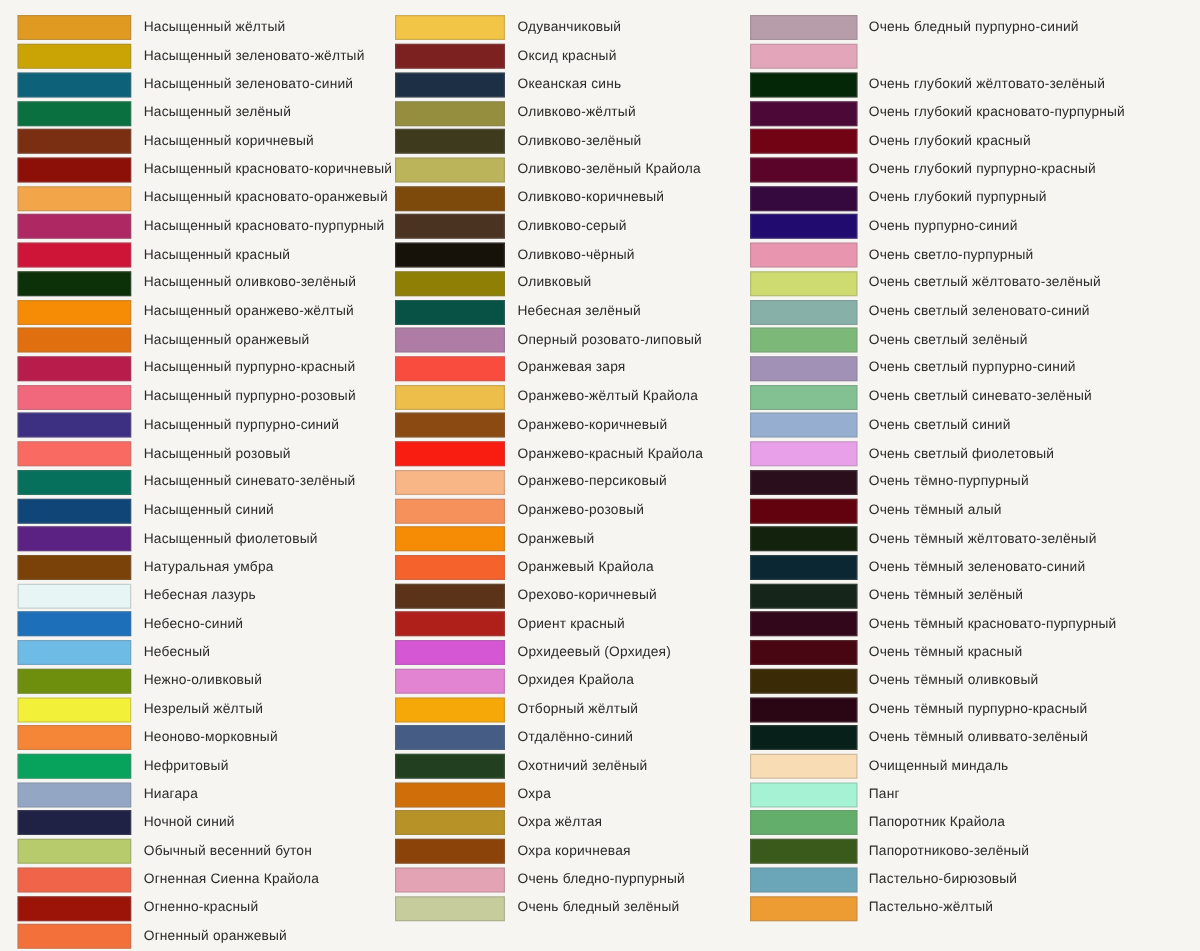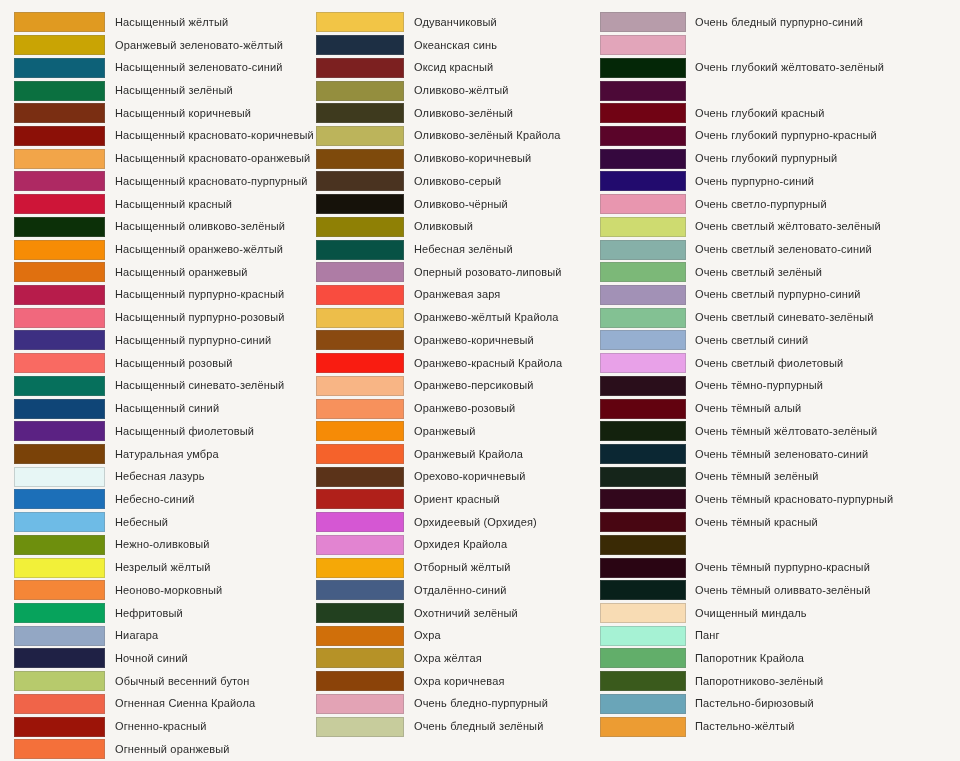--- a/index.html
+++ b/index.html
@@ -67,21 +67,21 @@
 
 <div id="palette-page">
 
   <div class="palette-column" id="column-1">
       <div class="color-row">
         <div class="swatch" style="background-color: rgb(224, 154, 33);"></div>
         <div class="color-label">Насыщенный жёлтый</div>
       </div>
       <div class="color-row">
         <div class="swatch" style="background-color: rgb(201, 164, 4);"></div>
-        <div class="color-label">Оранжевый зеленовато-жёлтый</div>
+        <div class="color-label">Насыщенный зеленовато-жёлтый</div>
       </div>
       <div class="color-row">
         <div class="swatch" style="background-color: rgb(13, 97, 120);"></div>
         <div class="color-label">Насыщенный зеленовато-синий</div>
       </div>
       <div class="color-row">
         <div class="swatch" style="background-color: rgb(11, 112, 64);"></div>
         <div class="color-label">Насыщенный зелёный</div>
       </div>
       <div class="color-row">
@@ -200,28 +200,28 @@
         <div class="swatch" style="background-color: rgb(244, 112, 58);"></div>
         <div class="color-label">Огненный оранжевый</div>
       </div>
     </div>
   <div class="palette-column" id="column-2">
       <div class="color-row">
         <div class="swatch" style="background-color: rgb(242, 197, 70);"></div>
         <div class="color-label">Одуванчиковый</div>
       </div>
       <div class="color-row">
+        <div class="swatch" style="background-color: rgb(124, 32, 32);"></div>
+        <div class="color-label">Оксид красный</div>
+      </div>
+      <div class="color-row">
         <div class="swatch" style="background-color: rgb(29, 47, 68);"></div>
         <div class="color-label">Океанская синь</div>
       </div>
       <div class="color-row">
-        <div class="swatch" style="background-color: rgb(124, 32, 32);"></div>
-        <div class="color-label">Оксид красный</div>
-      </div>
-      <div class="color-row">
         <div class="swatch" style="background-color: rgb(148, 142, 62);"></div>
         <div class="color-label">Оливково-жёлтый</div>
       </div>
       <div class="color-row">
         <div class="swatch" style="background-color: rgb(62, 58, 30);"></div>
         <div class="color-label">Оливково-зелёный</div>
       </div>
       <div class="color-row">
         <div class="swatch" style="background-color: rgb(188, 180, 91);"></div>
         <div class="color-label">Оливково-зелёный Крайола</div>
@@ -338,20 +338,21 @@
       </div>
       <div class="color-row">
         <div class="swatch" style="background-color: rgb(226, 165, 186);"></div>
       </div>
       <div class="color-row">
         <div class="swatch" style="background-color: rgb(4, 39, 7);"></div>
         <div class="color-label">Очень глубокий жёлтовато-зелёный</div>
       </div>
       <div class="color-row">
         <div class="swatch" style="background-color: rgb(76, 9, 55);"></div>
+        <div class="color-label">Очень глубокий красновато-пурпурный</div>
       </div>
       <div class="color-row">
         <div class="swatch" style="background-color: rgb(113, 3, 20);"></div>
         <div class="color-label">Очень глубокий красный</div>
       </div>
       <div class="color-row">
         <div class="swatch" style="background-color: rgb(90, 4, 41);"></div>
         <div class="color-label">Очень глубокий пурпурно-красный</div>
       </div>
       <div class="color-row">
@@ -417,20 +418,21 @@
       <div class="color-row">
         <div class="swatch" style="background-color: rgb(50, 7, 28);"></div>
         <div class="color-label">Очень тёмный красновато-пурпурный</div>
       </div>
       <div class="color-row">
         <div class="swatch" style="background-color: rgb(72, 6, 18);"></div>
         <div class="color-label">Очень тёмный красный</div>
       </div>
       <div class="color-row">
         <div class="swatch" style="background-color: rgb(58, 42, 5);"></div>
+        <div class="color-label">Очень тёмный оливковый</div>
       </div>
       <div class="color-row">
         <div class="swatch" style="background-color: rgb(42, 5, 19);"></div>
         <div class="color-label">Очень тёмный пурпурно-красный</div>
       </div>
       <div class="color-row">
         <div class="swatch" style="background-color: rgb(8, 32, 26);"></div>
         <div class="color-label">Очень тёмный оливвато-зелёный</div>
       </div>
       <div class="color-row">

